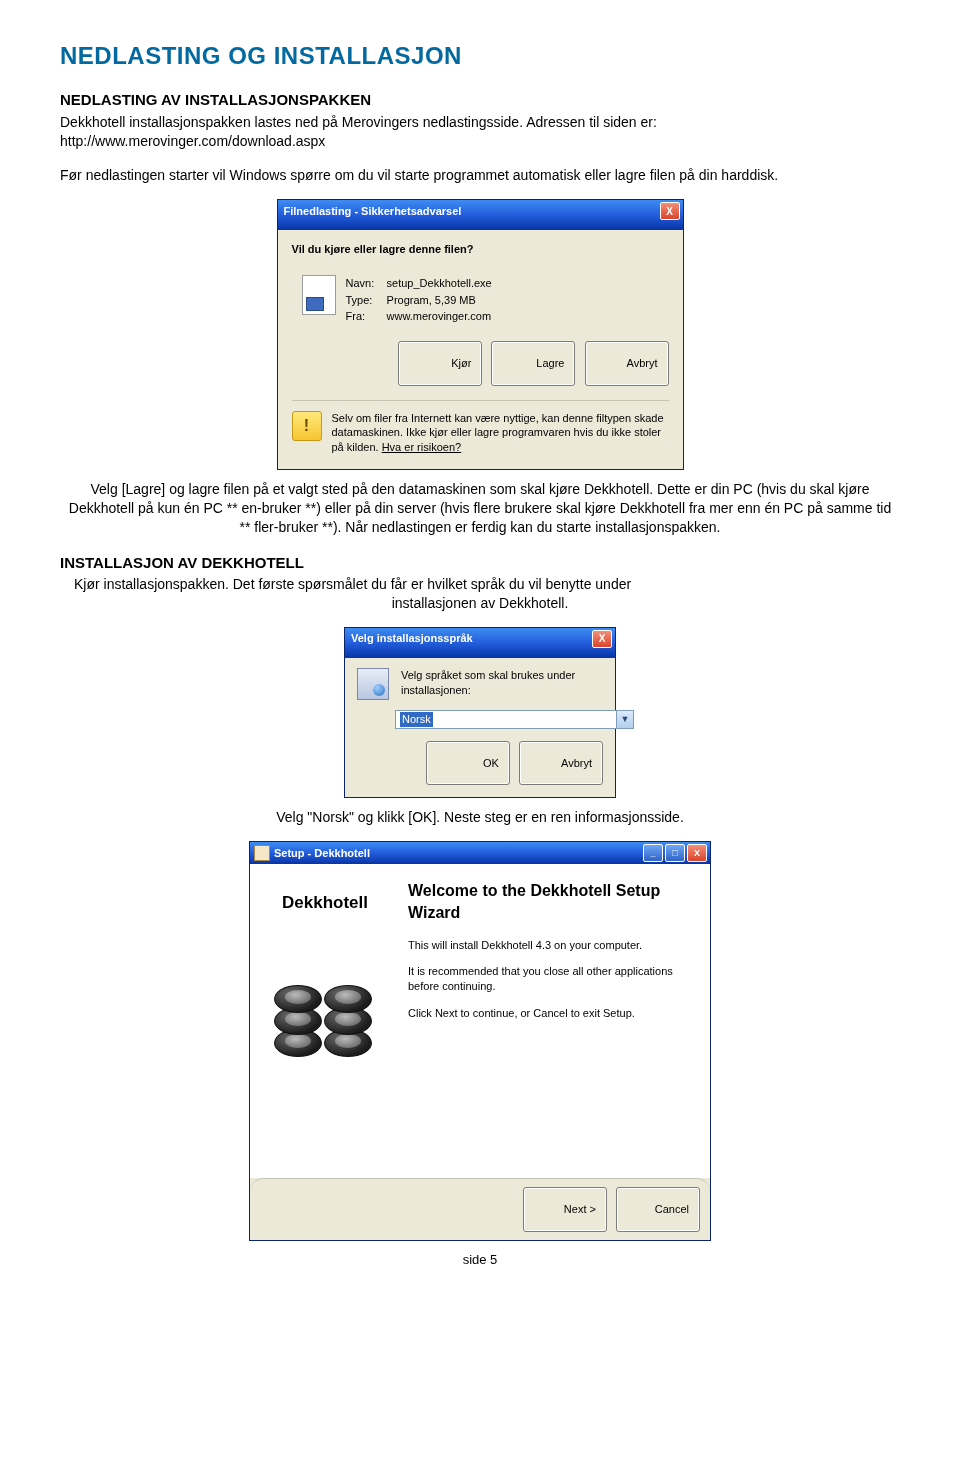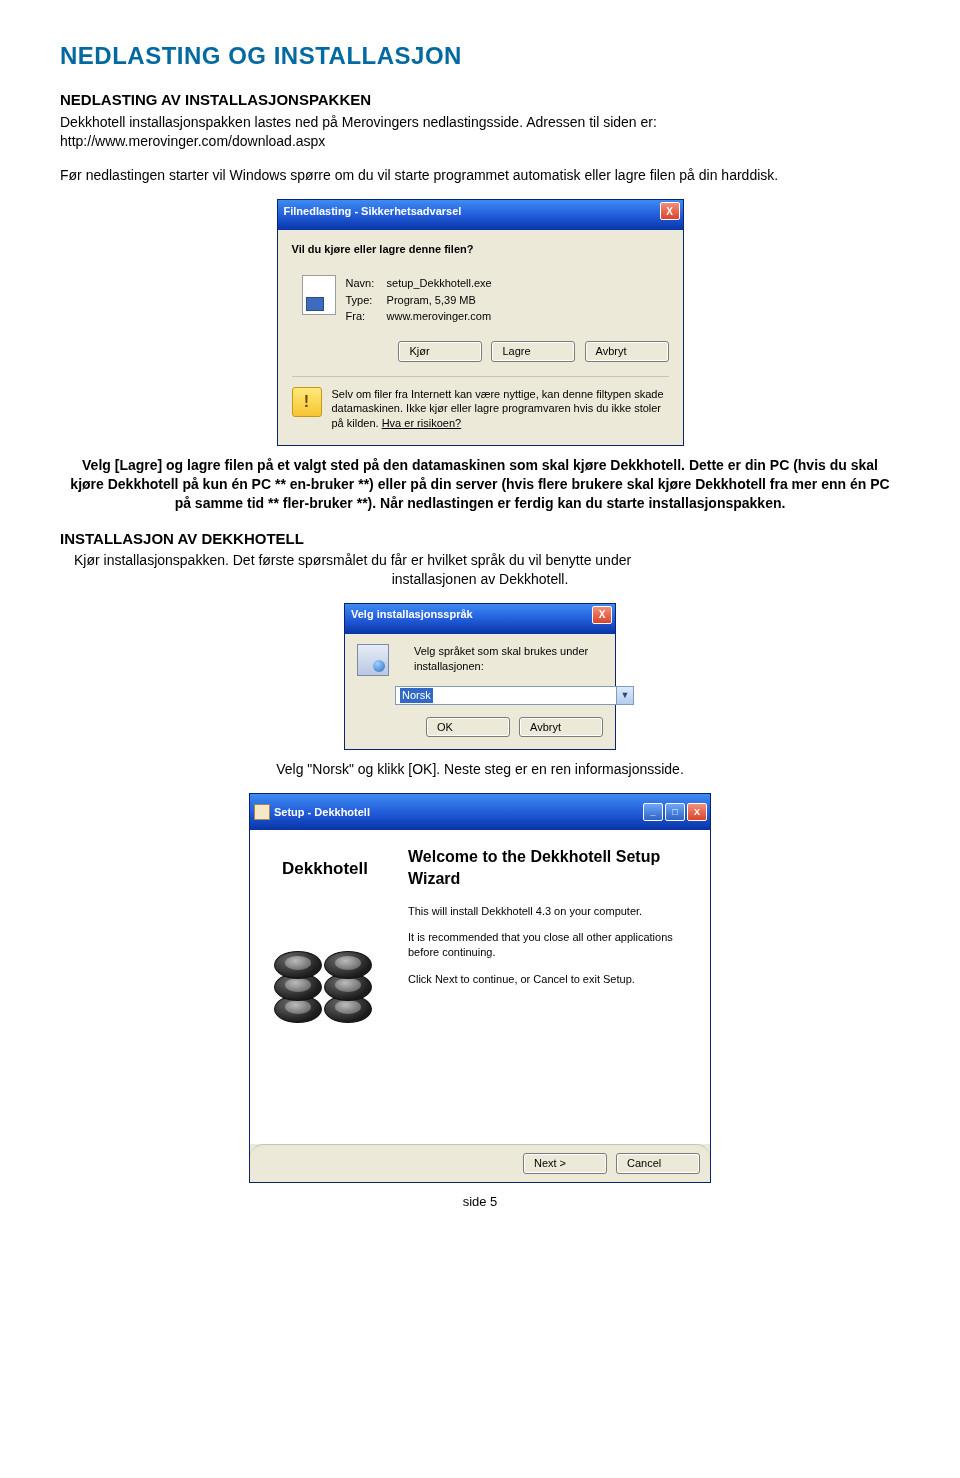--- a/index.html
+++ b/index.html
@@ -64,47 +64,47 @@
     position: absolute; bottom: 3px; left: 3px;
     width: 16px; height: 12px;
     background: #3f6bbf; border: 1px solid #2a4a88;
   }
   .xp-meta { line-height: 1.5; }
   .xp-meta .label { display: inline-block; min-width: 38px; }
   .xp-buttons { text-align: right; margin: 16px 0 14px 0; }
   .xp-btn {
     display: inline-block;
     min-width: 62px;
-    padding: 2px 10px;
+    padding: 14px 10px;
     background: #ECE9D8;
     border: 1px solid #7b7b7b;
     border-radius: 3px;
     font-size: 11px;
-    text-align: left;
+    text-align: right;
     box-shadow: inset 0 0 0 1px #fff;
     margin-left: 6px;
   }
   .xp-sep { border-top: 1px solid #c8c4b4; margin: 6px 0 10px 0; }
   .xp-warning { display: flex; gap: 10px; align-items: flex-start; }
   .xp-warn-icon {
     width: 28px; height: 28px;
     background: linear-gradient(to bottom,#ffe97a,#f6c531);
     border: 1px solid #c49a14;
     border-radius: 3px;
     display: flex; align-items: center; justify-content: center;
     color: #6a4a00; font-weight: bold; font-size: 16px;
     flex: none;
   }
   .xp-warning .txt { font-size: 11px; }
   .xp-warning a { color: #000; text-decoration: underline; }
 
   
   .lang-dialog { width: 270px; }
   .lang-body { padding: 10px 12px 12px 12px; display: block; }
-  .lang-top { display: flex; gap: 25px; align-items: flex-start; }
+  .lang-top { display: flex; gap: 12px; align-items: flex-start; }
   .lang-icon {
     width: 30px; height: 30px;
     background: linear-gradient(to bottom,#e7ecf6,#b9c7e3);
     border: 1px solid #7c8aa8;
     flex: none;
     position: relative;
   }
   .lang-icon::after {
     content:""; position:absolute; right:3px; bottom:3px;
     width: 12px; height: 12px; border-radius: 50%;
@@ -126,21 +126,21 @@
     background: linear-gradient(to bottom,#dbeafe,#b4cdec);
     border-left: 1px solid #7f9db9;
     display: flex; align-items: center; justify-content: center;
     color: #2b4b7a; font-size: 9px;
   }
   .lang-buttons { text-align: right; margin-top: 12px; }
 
   
   .setup-dialog { width: 460px; }
   .setup-titlebar {
-    height: 36px;
+    height: 22px;
     background: linear-gradient(to bottom, #3e8cf3 0%, #235ddb 50%, #0734a6 100%);
     color: #fff;
     display: flex;
     align-items: center;
     justify-content: space-between;
     padding: 0 3px 0 4px;
     font-weight: bold;
     font-size: 11px;
   }
   .setup-title-left { display: flex; align-items: center; gap: 4px; }
@@ -228,21 +228,21 @@
     <div class="xp-sep"></div>
     <div class="xp-warning">
       <div class="xp-warn-icon">!</div>
       <div class="txt">
         <span>Selv om filer fra Internett kan være nyttige, kan denne filtypen skade datamaskinen. Ikke kjør eller lagre programvaren hvis du ikke stoler på kilden. </span><a href="#">Hva er risikoen?</a>
       </div>
     </div>
   </div>
 </div>
 
-<div class="centered-block" style="max-width: 830px; font-weight: bold;">
+<div class="centered-block" style="max-width: 830px;">
   <p>Velg [Lagre] og lagre filen på et valgt sted på den datamaskinen som skal kjøre Dekkhotell. Dette er din PC (hvis du skal kjøre Dekkhotell på kun én PC ** en-bruker **) eller på din server (hvis flere brukere skal kjøre Dekkhotell fra mer enn én PC på samme tid ** fler-bruker **). Når nedlastingen er ferdig kan du starte installasjonspakken.</p>
 </div>
 
 <div class="para-block">
   <h2>INSTALLASJON AV DEKKHOTELL</h2>
   <div>
     <span style="display:inline-block; text-indent:14px;">Kjør installasjonspakken. Det første spørsmålet du får er hvilket språk du vil benytte under</span>
   </div>
   <div class="centered-block" style="margin-top:0;">
     <span>installasjonen av Dekkhotell.</span>

